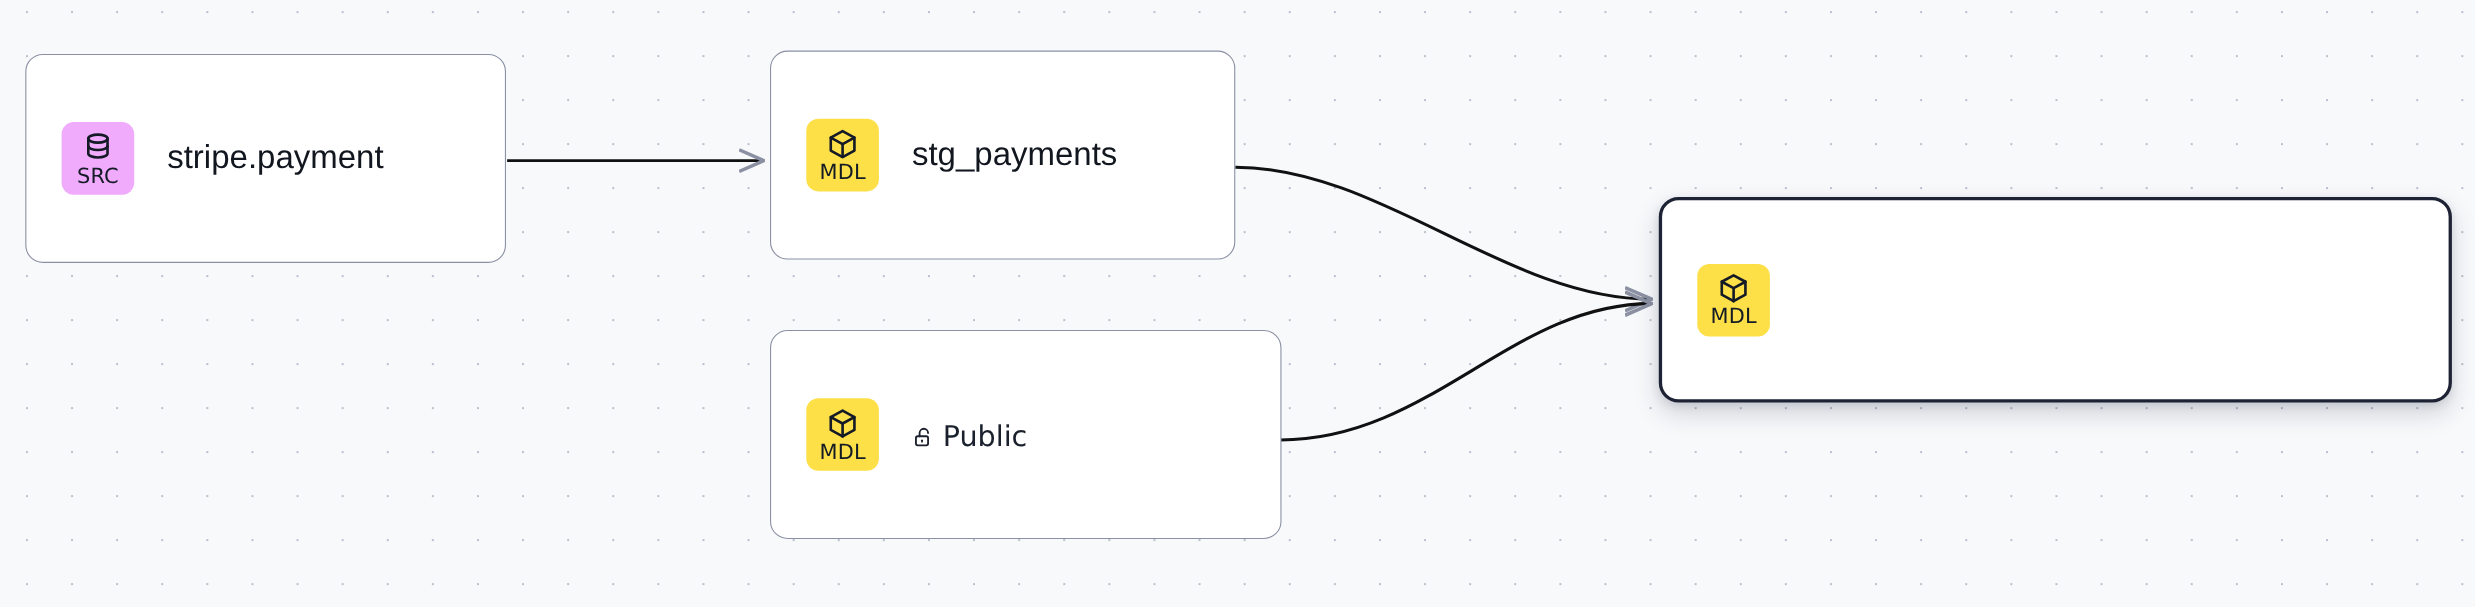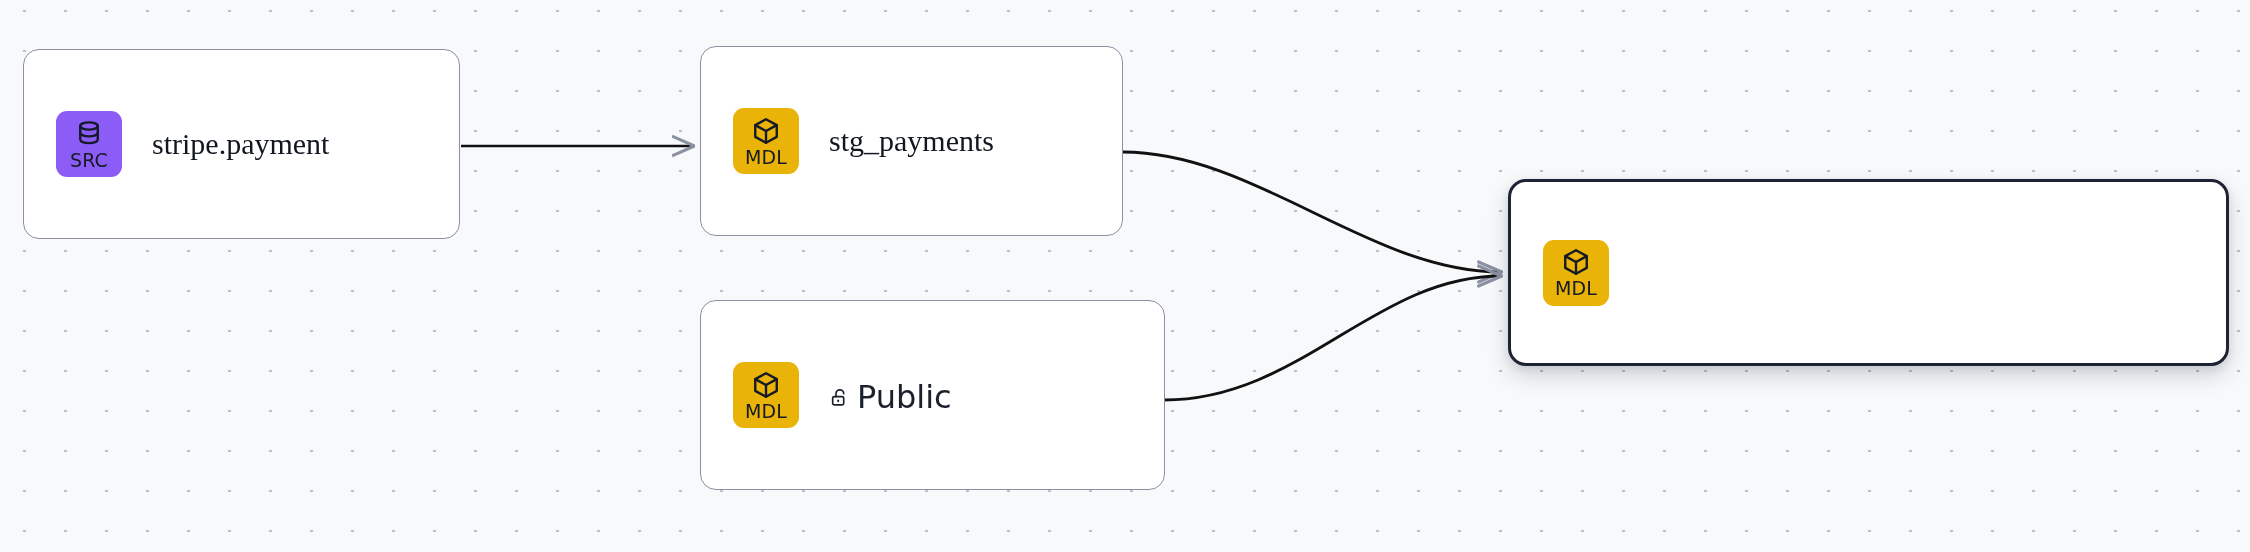--- a/index.html
+++ b/index.html
@@ -57,22 +57,22 @@
     width: 66px;
     height: 66px;
     border-radius: 11px;
     display: flex;
     flex-direction: column;
     align-items: center;
     justify-content: center;
     gap: 0px;
     margin-left: 32px;
   }
-  .badge.src { background: #8b5cf6; }
-  .badge.mdl { background: #eab308; }
+  .badge.src { background: #f0abfc; }
+  .badge.mdl { background: #fde047; }
 
   .badge svg { display: block; }
 
   .badge-text {
     font-size: 19px;
     line-height: 19px;
     color: #141a26;
     font-family: "DejaVu Sans", "Liberation Sans", sans-serif;
     letter-spacing: 0.1px;
     margin-top: 2px;
@@ -83,28 +83,28 @@
     flex-direction: column;
     justify-content: center;
     margin-left: 30px;
   }
 
   .node-title {
     font-size: 30px;
     line-height: 36px;
     color: #11161f;
     white-space: nowrap;
-    font-family: Liberation Serif, serif;
+    font-family: Liberation Sans, sans-serif;
   }
 
   .node-sub {
     display: flex;
     align-items: center;
     gap: 7px;
-    font-size: 32px;
+    font-size: 26px;
     line-height: 28px;
     color: #1a202c;
     margin-top: 4px;
     white-space: nowrap;
   }
   .node-sub svg { display: block; flex: 0 0 auto; }
 
   
   #node-stripe-payment { left: 23px;   top: 49px;  width: 437px; height: 190px; }
   #node-stg-payments   { left: 700px;  top: 46px;  width: 423px; height: 190px; }

